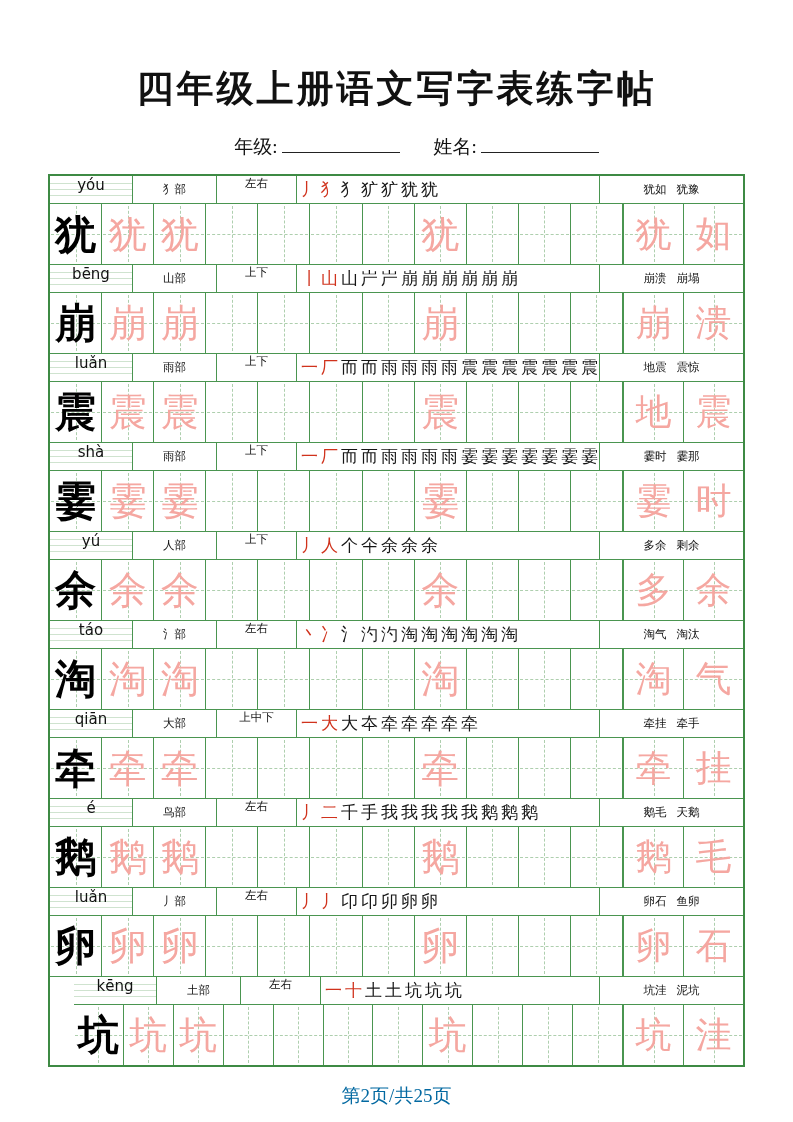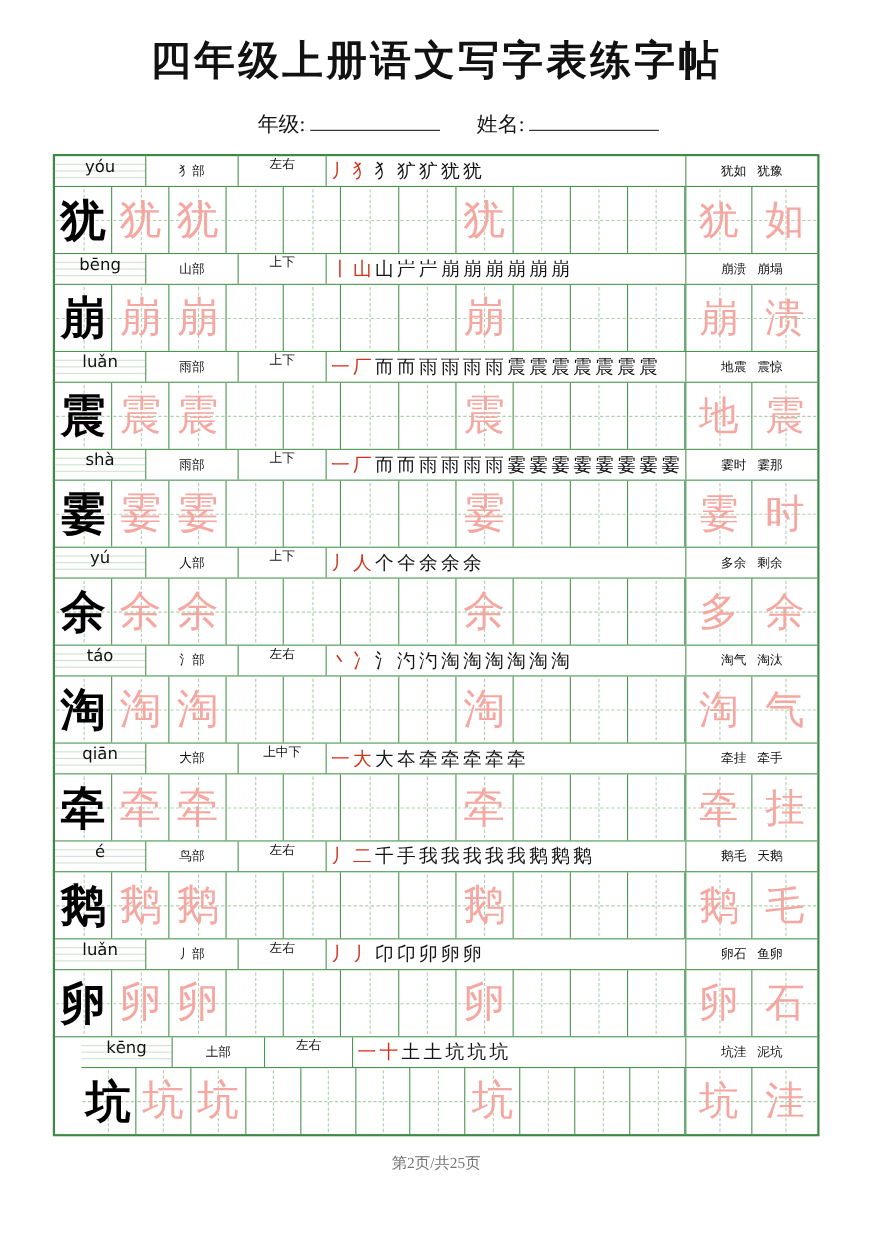--- a/index.html
+++ b/index.html
@@ -10,21 +10,21 @@
     --red:#d0321c;
     --ink:#111;
   }
   *{box-sizing:border-box;margin:0;padding:0;}
   html,body{background:#fff;}
   .page{
     width:793px;height:1122px;background:#fff;position:relative;overflow:hidden;
     font-family:"Liberation Serif","DejaVu Serif",serif;color:var(--ink);
   }
   .title{
-    padding-top:30px;text-align:center;font-size:37px;font-weight:bold;letter-spacing:3px;
+    padding-top:64px;text-align:center;font-size:37px;font-weight:bold;letter-spacing:3px;
   }
   .form-line{
     margin-top:20px;text-align:center;font-size:19px;margin-left:40px;
   }
   .blank{
     display:inline-block;width:118px;height:15px;border-bottom:1.5px solid #222;
     margin-left:4px;vertical-align:baseline;
   }
   .name-group{margin-left:34px;}
   .sheet{
@@ -56,21 +56,21 @@
     width:80px;border-right:1px solid var(--green);
     display:flex;align-items:flex-start;justify-content:center;
   }
   .strokes-cell{
     flex:1;display:flex;align-items:center;gap:3px;padding:0 4px;overflow:hidden;
     font-size:17px;white-space:nowrap;
   }
   .stroke-step{color:#151515;}
   .stroke-step.red{color:var(--red);}
   .words-cell{
-    width:120px;border-left:1px solid var(--green);
+    width:144px;border-left:1px solid var(--green);
     display:flex;align-items:center;justify-content:center;gap:10px;
   }
   
   .practice-row{display:flex;height:60px;}
   .practice-cells{flex:1;display:flex;}
   .grid-cell{
     flex:1;position:relative;border-right:1px solid var(--green);
   }
   .grid-cell::before{
     content:'';position:absolute;left:50%;top:2px;bottom:2px;border-left:1px dashed var(--dash);
@@ -81,21 +81,21 @@
   .grid-cell .char{
     position:absolute;inset:0;display:flex;align-items:center;justify-content:center;
     z-index:2;line-height:1;
   }
   .char.black{font-size:41px;color:#000;font-weight:600;}
   .char.pink{font-size:38px;color:var(--pink);}
   .word-practice{width:120px;display:flex;border-left:1px solid var(--green);}
   .word-practice .grid-cell:last-child{border-right:none;}
   .word-practice .char{font-size:36px;color:var(--pink);}
   .footer{
-    margin-top:16px;text-align:center;font-size:14px;color:#737373;
+    margin-top:16px;text-align:center;font-size:19px;color:#0369a1;
   }
 </style>
 </head>
 <body>
 
 <div class="page">
 
   <div class="title">四年级上册语文写字表练字帖</div>
 
   <div class="form-line">

